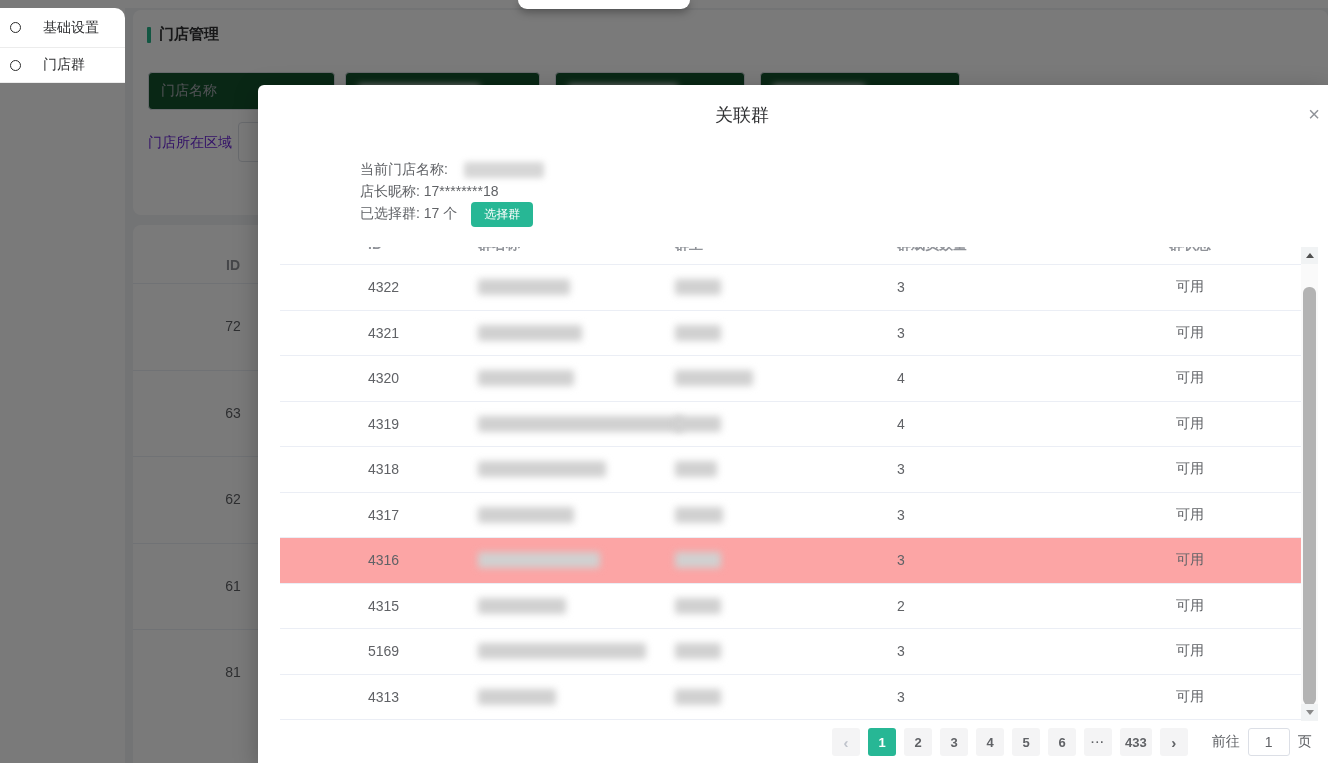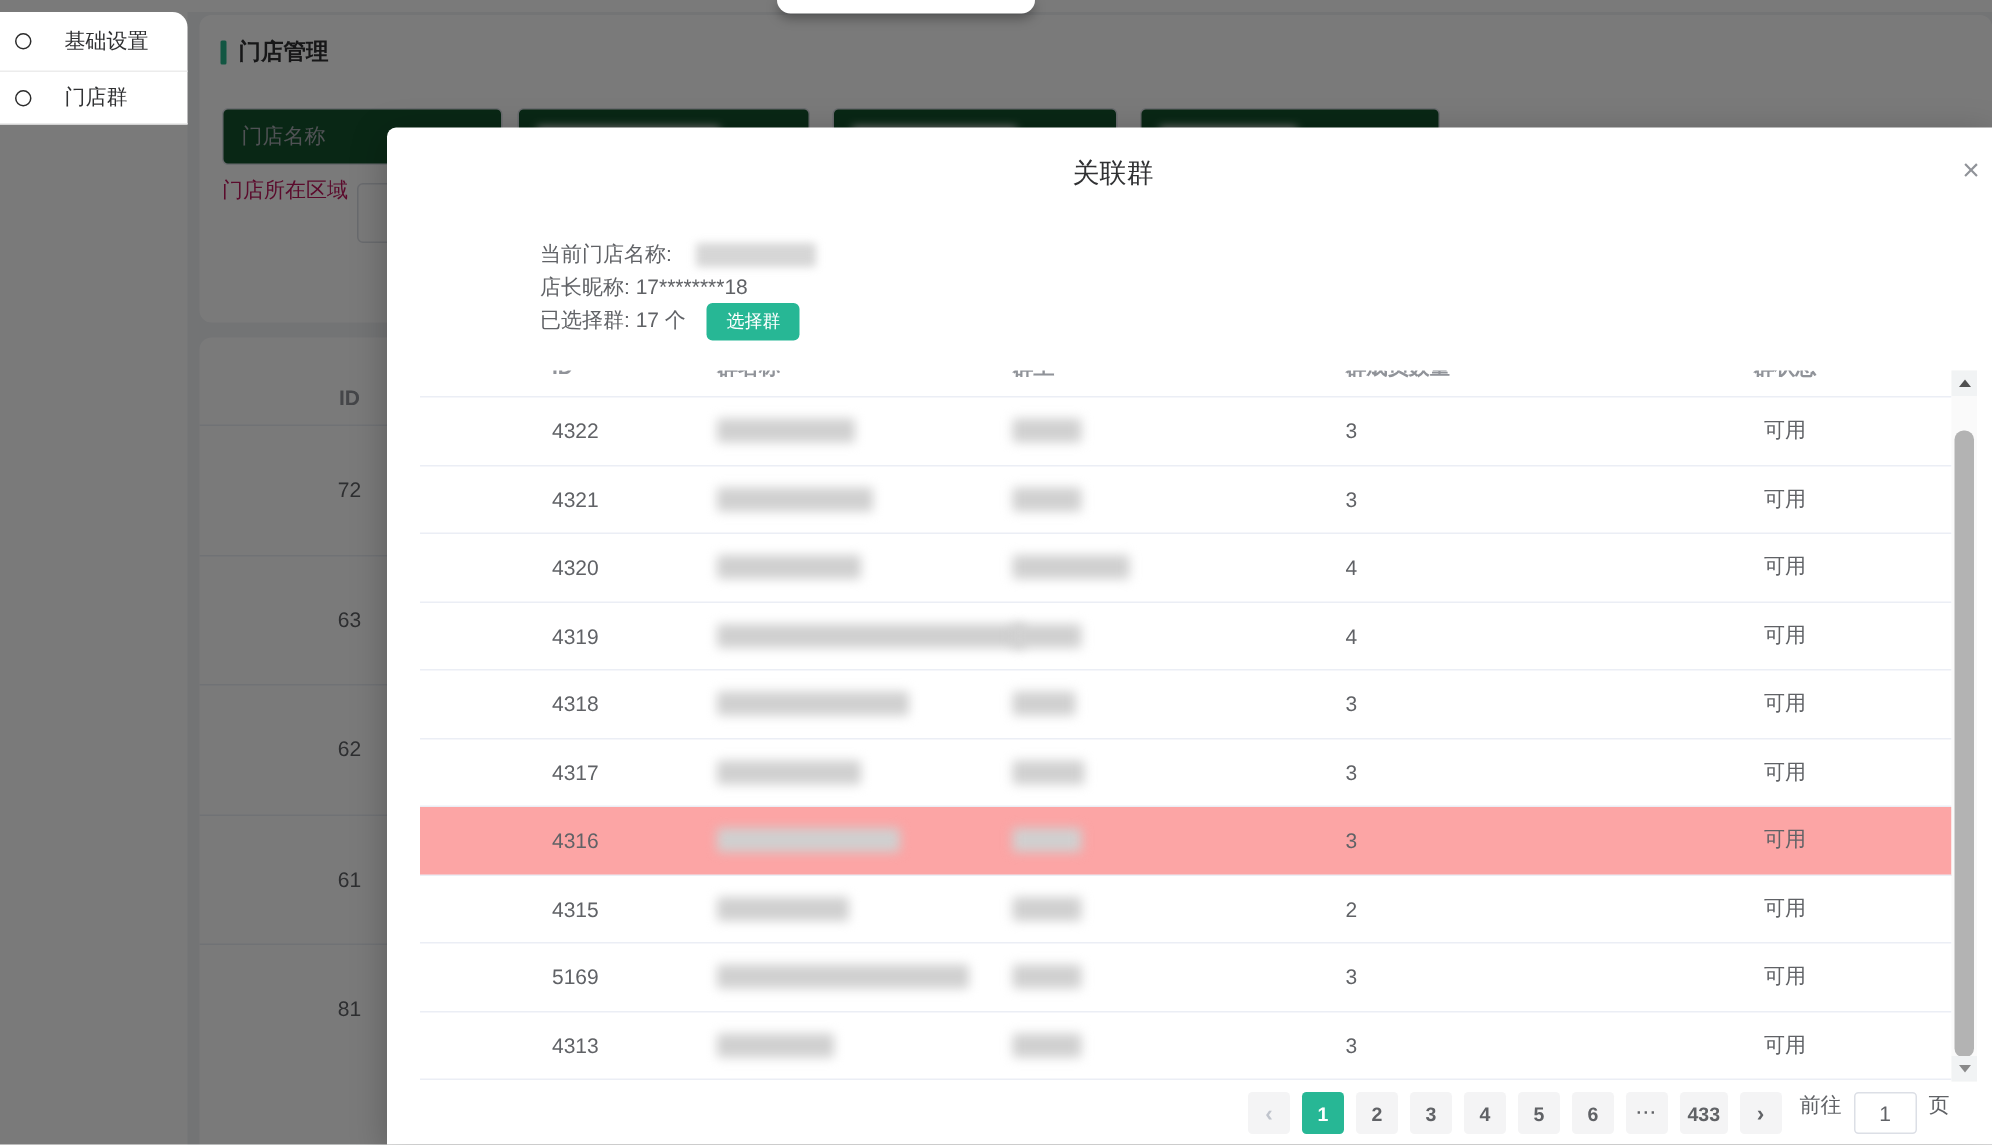--- a/index.html
+++ b/index.html
@@ -14,21 +14,21 @@
   .card { background:#fff; border-radius:8px; }
   #card1 { left:133px; top:10px; width:1195px; height:205px; }
   #card2 { left:133px; top:225px; width:1195px; height:538px; border-radius:8px 8px 0 0; }
   .ptitle { left:14px; top:15px; display:flex; align-items:center; gap:8px; }
   .ptitle .bar { width:4px; height:16px; background:#26b38a; border-radius:1px; }
   .ptitle .txt { font-size:15px; font-weight:bold; color:#303133; }
   .inp { position:absolute; top:62px; height:38px; border:1px solid #dcdfe6; border-radius:4px;
     background:#14532d; display:flex; align-items:center; padding:0 12px; }
   .inp .ph { color:#a8abb2; font-size:14px; }
   .blur { background:#d6d6d6; filter:blur(3px); border-radius:2px; }
-  .flabel { left:15px; top:108px; font-size:14px; color:#be185d; }
+  .flabel { left:15px; top:124px; font-size:14px; color:#6d28d9; }
   .fselect { left:105px; top:112px; width:152px; height:40px; border:1px solid #dcdfe6;
     border-radius:4px; background:#fff; }
   .bg-th { left:0; top:32px; width:200px; text-align:center; font-size:14px; font-weight:bold; color:#909399; }
   .bg-row { left:0; width:1195px; height:86px; border-top:1px solid #ebeef5; }
   .bg-id { position:absolute; left:0; width:200px; text-align:center; top:34px; font-size:14px; color:#606266; }
 
   
   #overlay { position:absolute; inset:0; background:rgba(0,0,0,0.52); z-index:10; }
 
   
@@ -80,21 +80,21 @@
     background:#b3b3b3; border-radius:6px; cursor:pointer; }
 
   .m-pager { left:574px; top:643px; display:flex; align-items:center; gap:8px; }
   .pg { min-width:28px; height:28px; padding:0 5px; background:#f4f4f5; border-radius:3px;
     display:flex; align-items:center; justify-content:center; font-size:13px; font-weight:bold;
     color:#606266; cursor:pointer; }
   .pg.active { background:#27b795; color:#fff; }
   .pg.prev { color:#c0c4cc; font-size:15px; }
   .pg.next { color:#606266; font-size:15px; }
   .pg.dots { letter-spacing:1px; font-size:11px; }
-  .goto { display:flex; align-items:flex-start; gap:8px; margin-left:4px; font-size:14px; color:#606266; }
+  .goto { display:flex; align-items:center; gap:8px; margin-left:16px; font-size:14px; color:#606266; }
   .goto input { width:42px; height:28px; border:1px solid #dcdfe6; border-radius:3px;
     text-align:center; font-size:14px; color:#606266; outline:none;
     font-family:"Liberation Sans","DejaVu Sans",sans-serif; }
 </style>
 </head>
 <body>
 
 <div id="base">
   <div class="abs sidebar-base"></div>
   <div class="abs main-bg"></div>

